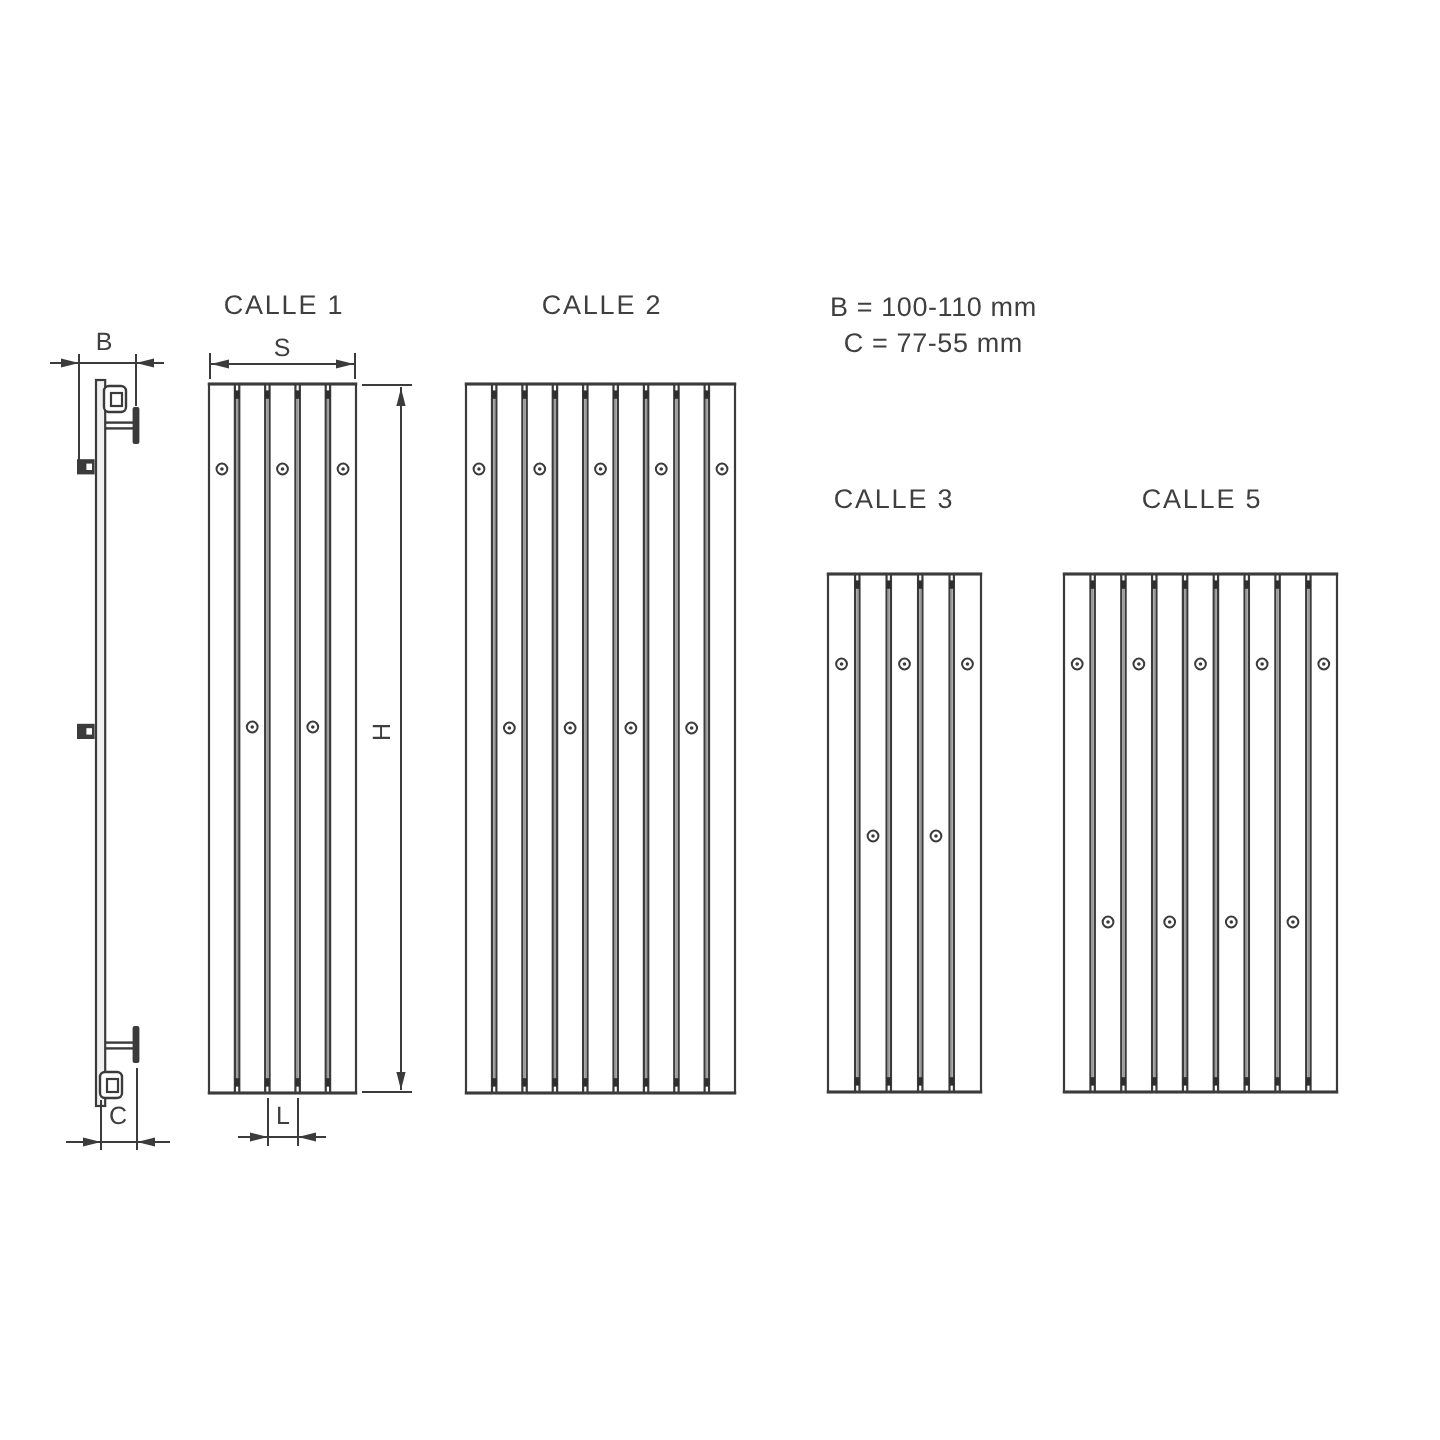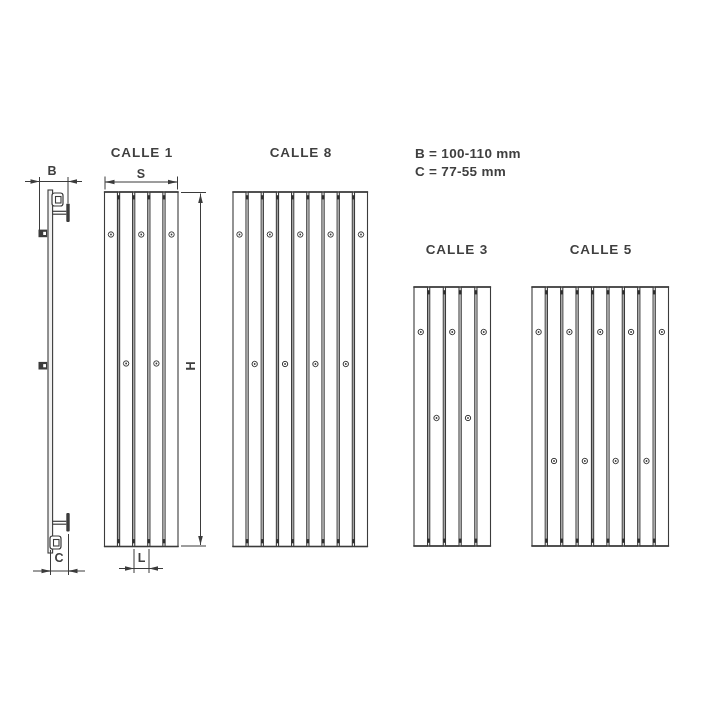--- a/index.html
+++ b/index.html
@@ -1,35 +1,35 @@
 <!DOCTYPE html>
 <html><head>
 <meta charset="utf-8">
 <style>
   html,body{margin:0;padding:0;background:#ffffff;}
   .canvas{position:relative;width:720px;height:720px;background:#ffffff;overflow:hidden;
-          font-family:"Liberation Sans",sans-serif;color:#3f3f3f;font-weight:bold;}
+          font-family:"Liberation Sans",sans-serif;color:#3f3f3f;}
   svg.linework{position:absolute;left:0;top:0;width:720px;height:720px;}
   .fig-title{position:absolute;transform:translateX(-50%);font-size:13.5px;letter-spacing:.9px;
              white-space:nowrap;color:#3f3f3f;}
   .notes{position:absolute;left:415px;top:145px;font-size:13.5px;line-height:17.5px;
          letter-spacing:.3px;color:#3f3f3f;}
-  .notes div{white-space:nowrap;}
+  .notes div{white-space:nowrap;text-align:center;}
   .dim-label{position:absolute;font-size:12.5px;color:#3f3f3f;transform:translateX(-50%);
              white-space:nowrap;}
   .dim-label.rot{transform:translate(-50%,-50%) rotate(-90deg);}
 </style>
 </head>
 <body>
 
 <div class="canvas">
 
   <span class="fig-title" style="left:142px;top:145px;">CALLE 1</span>
-  <span class="fig-title" style="left:301px;top:145px;">CALLE 8</span>
-  <span class="fig-title" style="left:457px;top:242px;">CALLE 3</span>
+  <span class="fig-title" style="left:301px;top:145px;">CALLE 2</span>
+  <span class="fig-title" style="left:447px;top:242px;">CALLE 3</span>
   <span class="fig-title" style="left:601px;top:242px;">CALLE 5</span>
 
   <div class="notes">
     <div>B = 100-110 mm</div>
     <div>C = 77-55 mm</div>
   </div>
 
   <span class="dim-label" style="left:52px;top:164px;">B</span>
   <span class="dim-label" style="left:59px;top:551px;">C</span>
   <span class="dim-label" style="left:141px;top:167px;">S</span>

